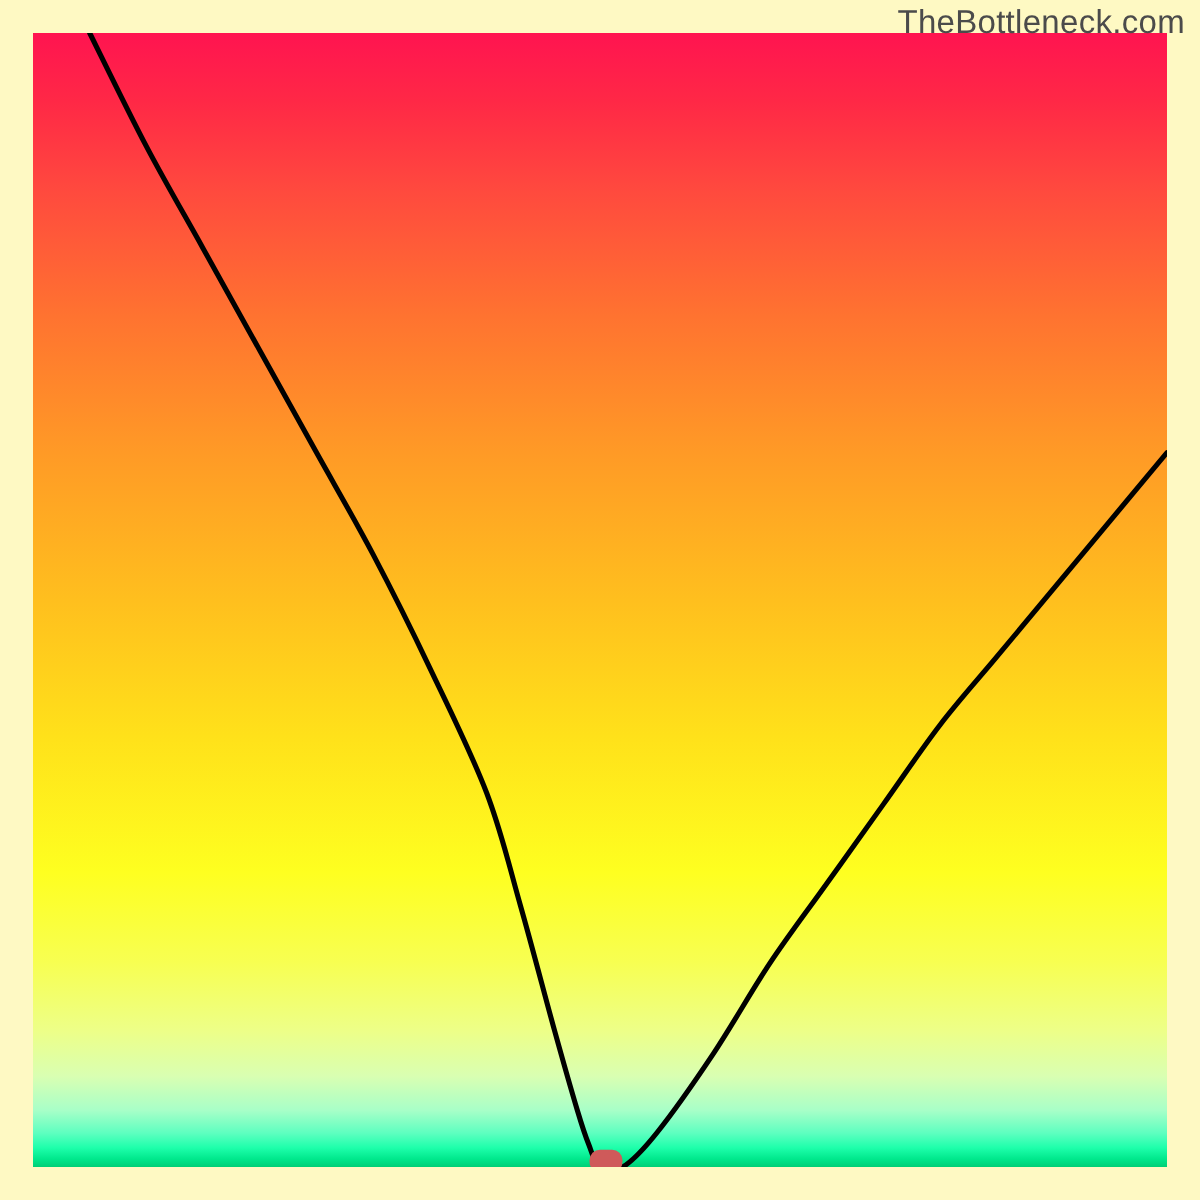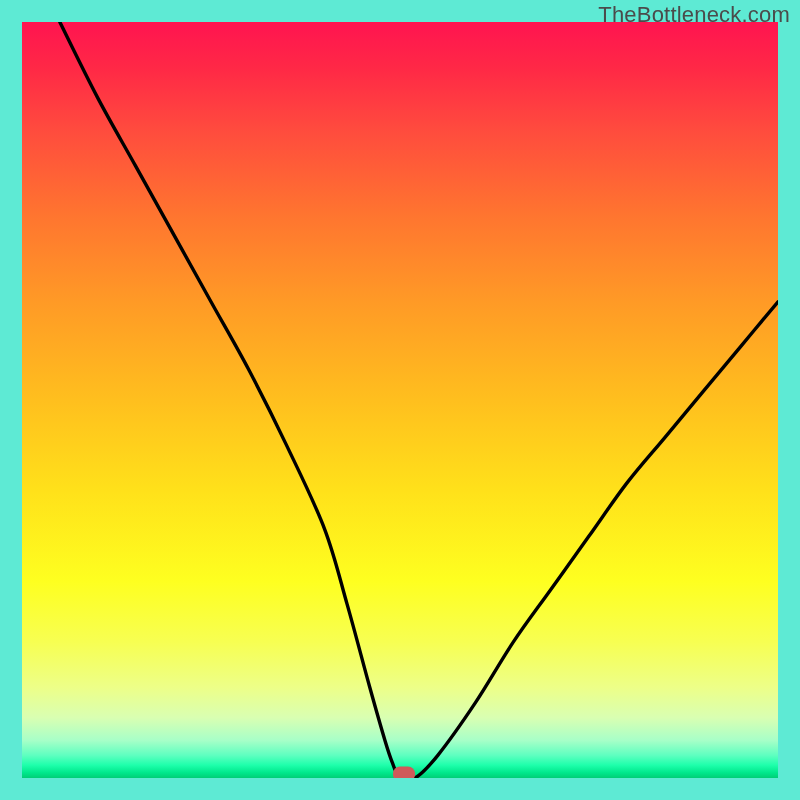--- a/index.html
+++ b/index.html
@@ -9,21 +9,21 @@
     height: 800px;
     background: #000;
     overflow: hidden;
     font-family: Arial, Helvetica, sans-serif;
   }
   .frame {
     position: absolute;
     left: 0; top: 0;
     width: 800px;
     height: 800px;
-    background: #5eead4;
+    background: #fef9c3;
   }
   .watermark {
     position: absolute;
     top: 2px;
     right: 10px;
     color: #4b4b4b;
     font-size: 22px;
     font-weight: 500;
     letter-spacing: 0.2px;
     z-index: 5;

